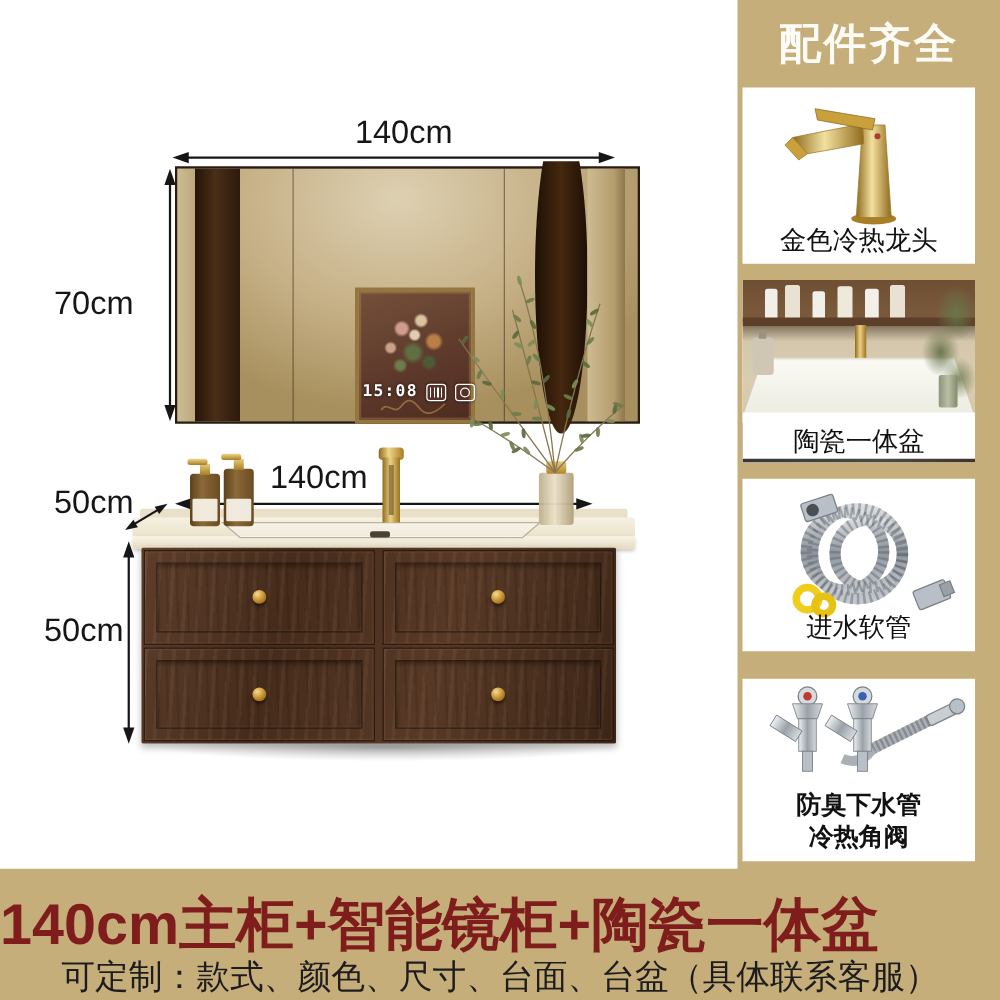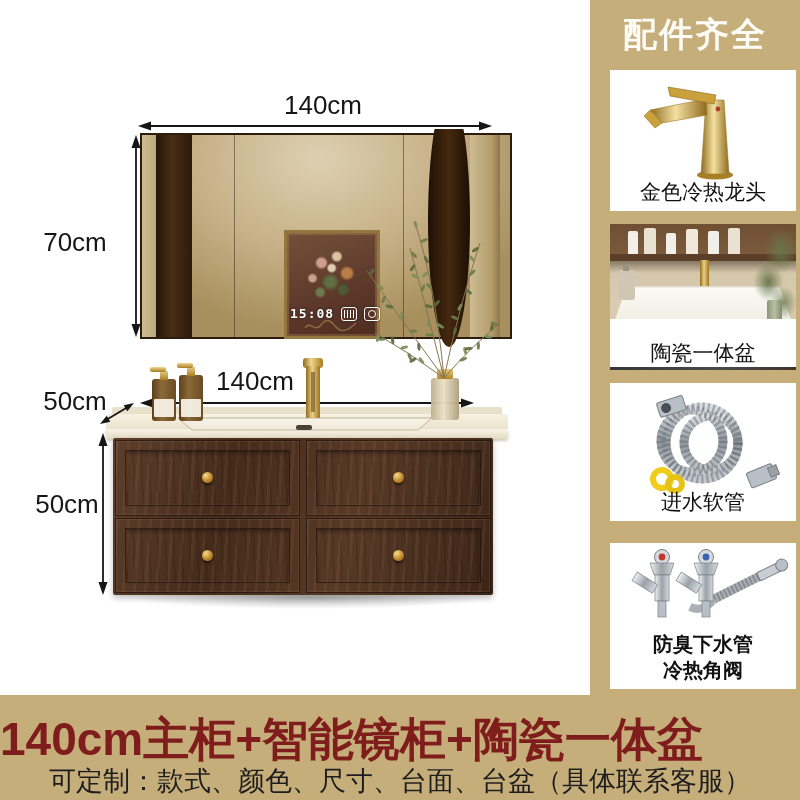--- a/index.html
+++ b/index.html
@@ -87,21 +87,21 @@
           background:repeating-linear-gradient(88deg,rgba(0,0,0,.10) 0 2px,transparent 2px 8px);}
   .knob{position:absolute;width:11px;height:11px;border-radius:50%;z-index:2;
           background:radial-gradient(circle at 35% 30%,#f5da8c,#c0892a 55%,#7a5010);
           box-shadow:0 2px 3px rgba(0,0,0,.55);}
   .floor-shadow{position:absolute;left:125px;top:593px;width:370px;height:16px;
           background:radial-gradient(ellipse at 50% 30%,rgba(0,0,0,.28),transparent 70%);}
   
   .sidebar{position:absolute;left:590px;top:0;width:210px;height:800px;background:#C6AE7B;}
   .sb-header{position:absolute;left:0;top:12px;width:210px;text-align:center;
           font-size:34px;font-weight:bold;color:#fdfbf5;letter-spacing:2px;}
-  .card{position:absolute;left:20px;width:186px;background:#fff;overflow:hidden;}
+  .card{position:absolute;left:4px;width:186px;background:#fff;overflow:hidden;}
   .card .cap{position:absolute;left:0;right:0;bottom:5px;text-align:center;
           font-size:21px;color:#111;}
   .card .cap2{position:absolute;left:0;right:0;bottom:6px;text-align:center;
           font-size:20px;font-weight:600;color:#111;line-height:1.3;}
   
   .c2-wall{position:absolute;inset:0;background:linear-gradient(#cdbfa2,#d9ccb1 55%,#cfc2a6);}
   .c2-cab{position:absolute;left:0;top:0;width:100%;height:34px;background:linear-gradient(#6f4f33,#7d5c3d);}
   .c2-shelf{position:absolute;left:0;top:30px;width:100%;height:7px;background:#5c3f28;}
   .c2-shadow{position:absolute;left:0;top:37px;width:100%;height:12px;
           background:linear-gradient(rgba(40,25,10,.45),transparent);}
@@ -318,21 +318,21 @@
       <div class="c2b" style="left:118px;width:12px;height:27px;bottom:auto;top:4px;background:#e9e2d2;"></div>
       <div class="c2-shelf"></div>
       <div class="c2-shadow"></div>
       <div class="c2-faucet"></div>
       <div class="c2-basin"></div>
       <div class="c2-counterfront"></div>
       <div class="c2-drawer"></div>
       <div class="c2-soap"></div>
       <div class="c2-plant"></div>
       <div class="c2-vase"></div>
-      <div class="cap" style="bottom:3px;background:#fff;padding-top:20px;">陶瓷一体盆</div>
+      <div class="cap" style="bottom:3px;background:#fff;padding-top:9px;">陶瓷一体盆</div>
     </div>
 
     <div class="card" style="top:383px;height:138px;">
       <svg width="186" height="118" viewBox="0 0 186 118">
         <defs>
           <linearGradient id="steel1" x1="0" y1="0" x2="0" y2="1">
             <stop offset="0" stop-color="#d9dde1"></stop>
               <stop offset=".5" stop-color="#8d949b"></stop>
               <stop offset="1" stop-color="#c3c8cd"></stop>
           </linearGradient>

